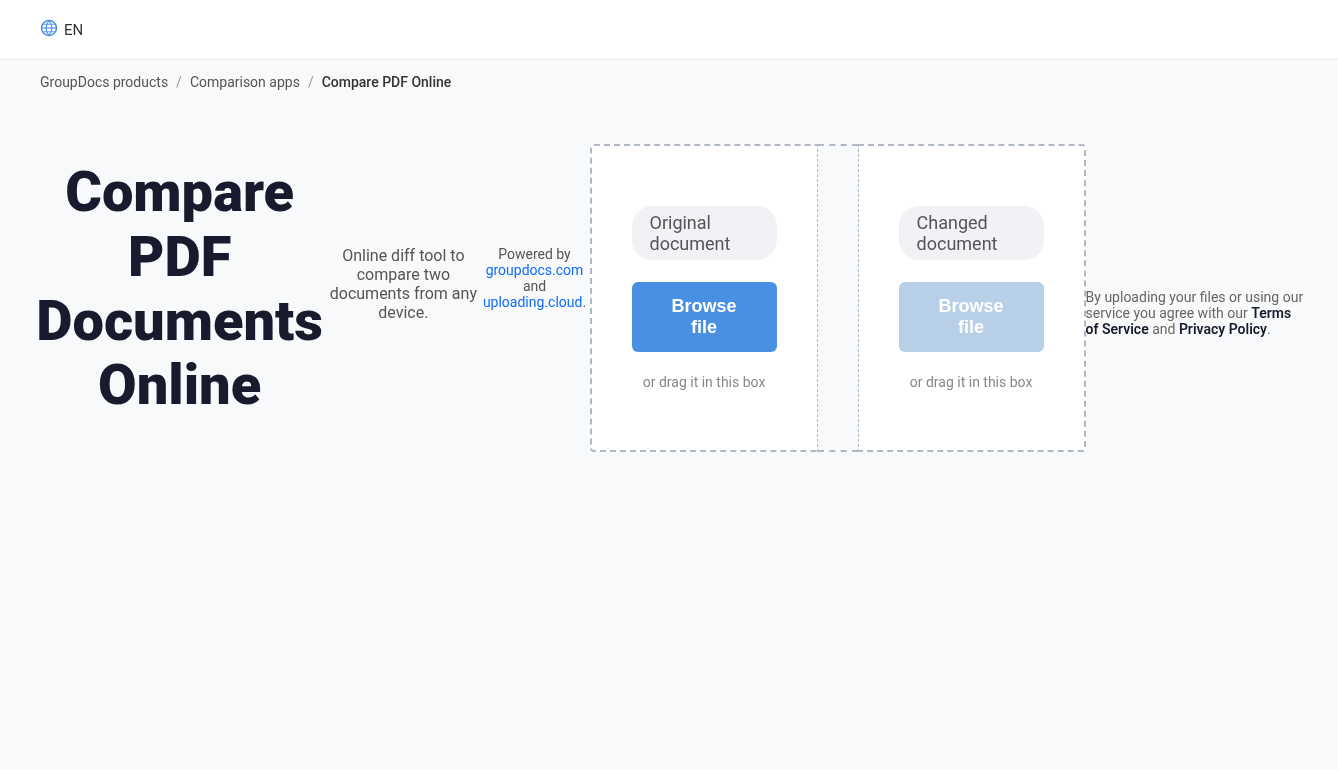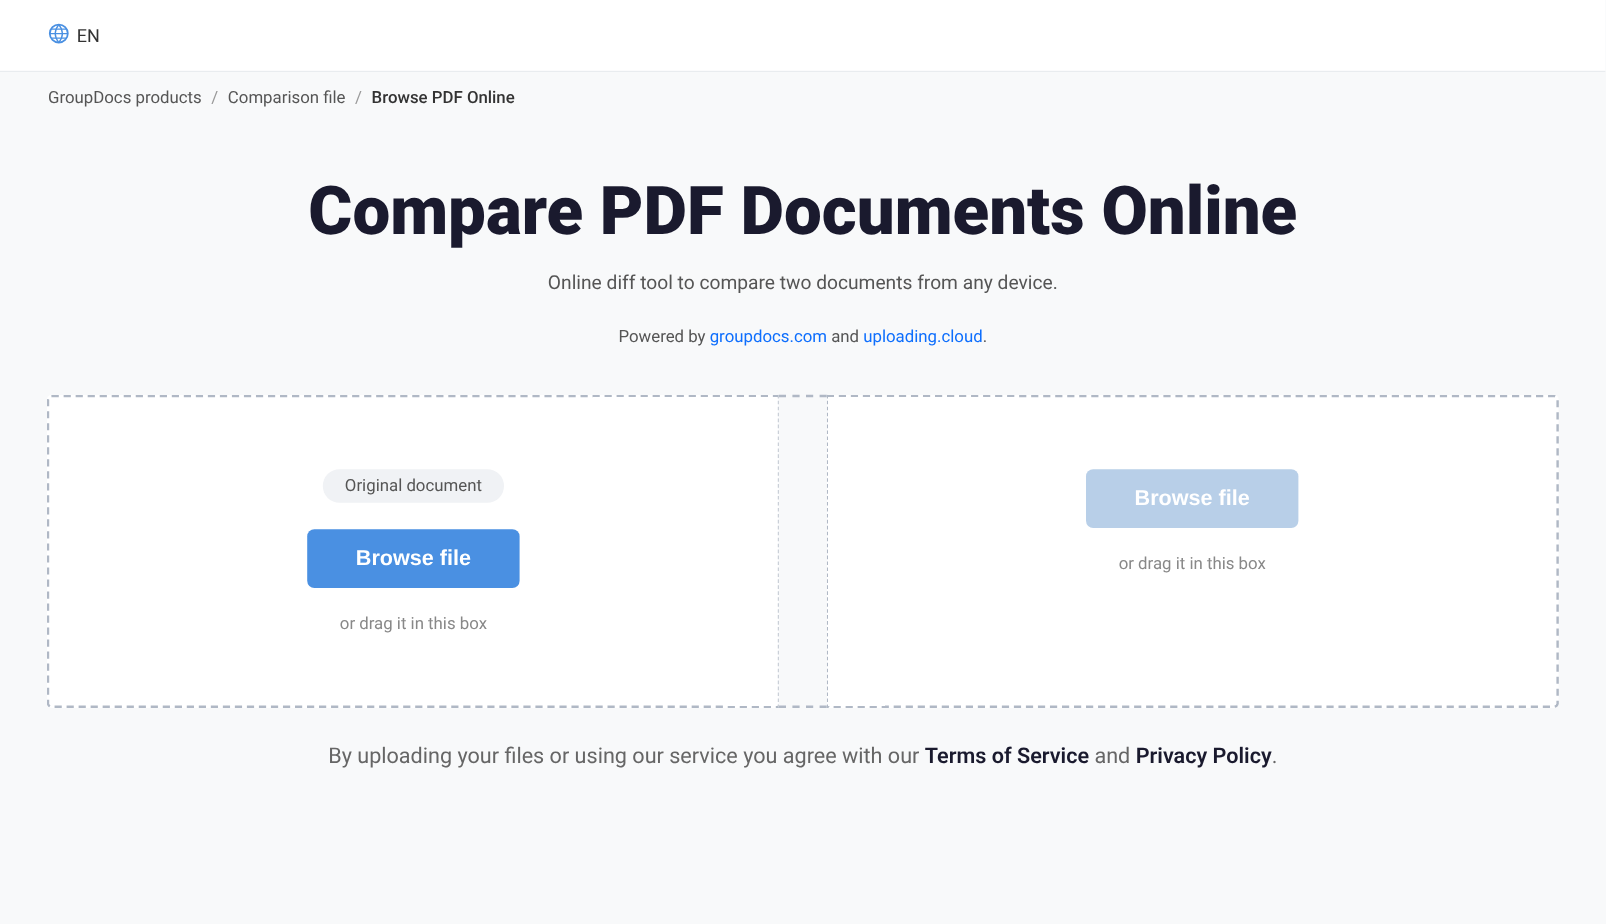--- a/index.html
+++ b/index.html
@@ -93,23 +93,23 @@
     }
 
     .breadcrumb-current {
       color: #333;
       font-weight: 500;
     }
 
     
     main {
       display: flex;
-      flex-direction: column;
-      align-items: center;
-      padding: 40px 4px 60px;
+      flex-direction: row;
+      align-items: center;
+      padding: 40px 32px 60px;
     }
 
     .page-title {
       font-size: 56px;
       font-weight: 900;
       color: #1a1a2e;
       text-align: center;
       line-height: 1.15;
       max-width: 900px;
       margin-bottom: 18px;
@@ -173,21 +173,21 @@
       display: flex;
       align-items: center;
       justify-content: center;
     }
 
     .doc-label {
       background: #f0f2f5;
       color: #555;
       padding: 6px 18px;
       border-radius: 20px;
-      font-size: 14px;
+      font-size: 18px;
     }
 
     .browse-btn {
       padding: 14px 40px;
       border-radius: 6px;
       border: none;
       font-size: 18px;
       font-weight: 700;
       cursor: pointer;
       transition: background 0.2s;
@@ -205,23 +205,23 @@
     }
 
     .drag-hint {
       font-size: 14px;
       color: #888;
     }
 
     
     .footer-note {
       margin-top: 30px;
-      font-size: 18px;
+      font-size: 14px;
       color: #666;
-      text-align: right;
+      text-align: left;
     }
 
     .footer-link {
       color: #1a1a2e;
       font-weight: 600;
       text-decoration: none;
     }
   </style>
 </head>
 <body>
@@ -240,23 +240,23 @@
         <path d="M3.5 17H20.5" stroke="#4a90e2" stroke-width="1.2"></path>
       </svg>
     </span>
     <span>EN</span>
   </div>
 </header>
 
 <nav class="breadcrumb">
   <a class="breadcrumb-link">GroupDocs products</a>
   <span class="breadcrumb-sep">/</span>
-  <a class="breadcrumb-link">Comparison file</a>
+  <a class="breadcrumb-link">Comparison apps</a>
   <span class="breadcrumb-sep">/</span>
-  <span class="breadcrumb-current">Browse PDF Online</span>
+  <span class="breadcrumb-current">Compare PDF Online</span>
 </nav>
 
 <main>
   <h1 class="page-title">Compare PDF Documents Online</h1>
   <p class="page-subtitle">Online diff tool to compare two documents from any device.</p>
 
   <p class="powered-by">
     <span>Powered by </span>
     <a class="powered-link">groupdocs.com</a>
     <span> and </span>
@@ -267,20 +267,21 @@
 
     <div class="upload-box">
       <span class="doc-label">Original document</span>
       <button class="browse-btn browse-btn-primary">Browse file</button>
       <span class="drag-hint">or drag it in this box</span>
     </div>
 
     <div class="upload-divider"></div>
 
     <div class="upload-box">
+      <span class="doc-label">Changed document</span>
       <button class="browse-btn browse-btn-secondary">Browse file</button>
       <span class="drag-hint">or drag it in this box</span>
     </div>
 
   </div>
 
   <p class="footer-note">
     <span>By uploading your files or using our service you agree with our </span>
     <a class="footer-link">Terms of Service</a>
     <span> and </span>

